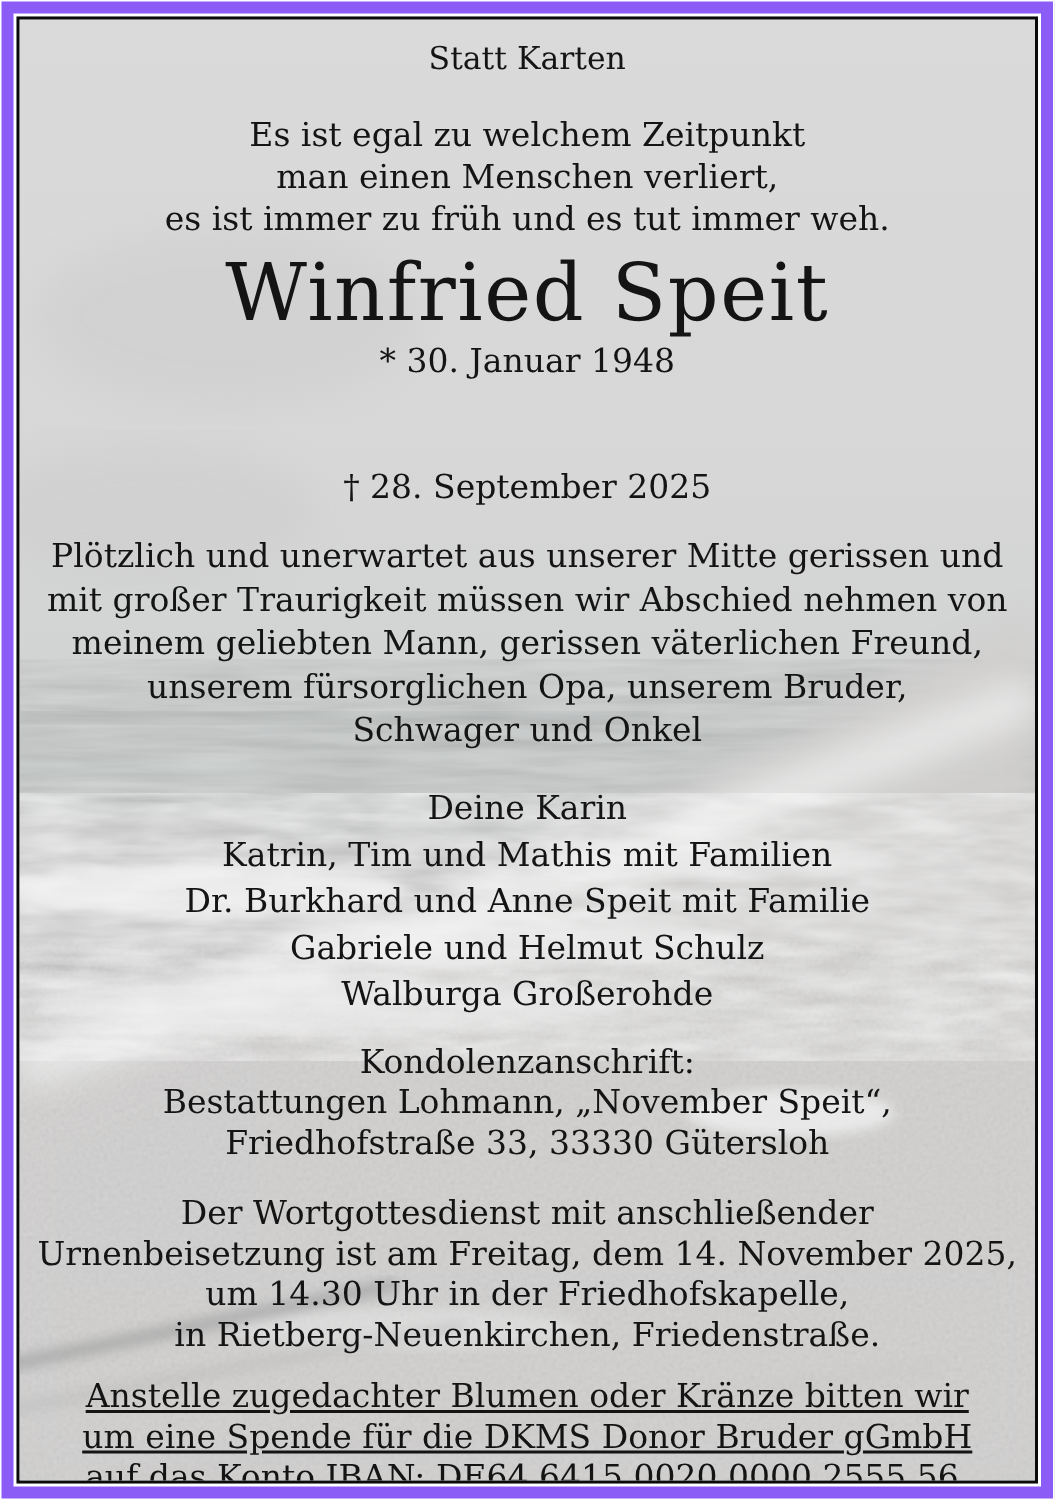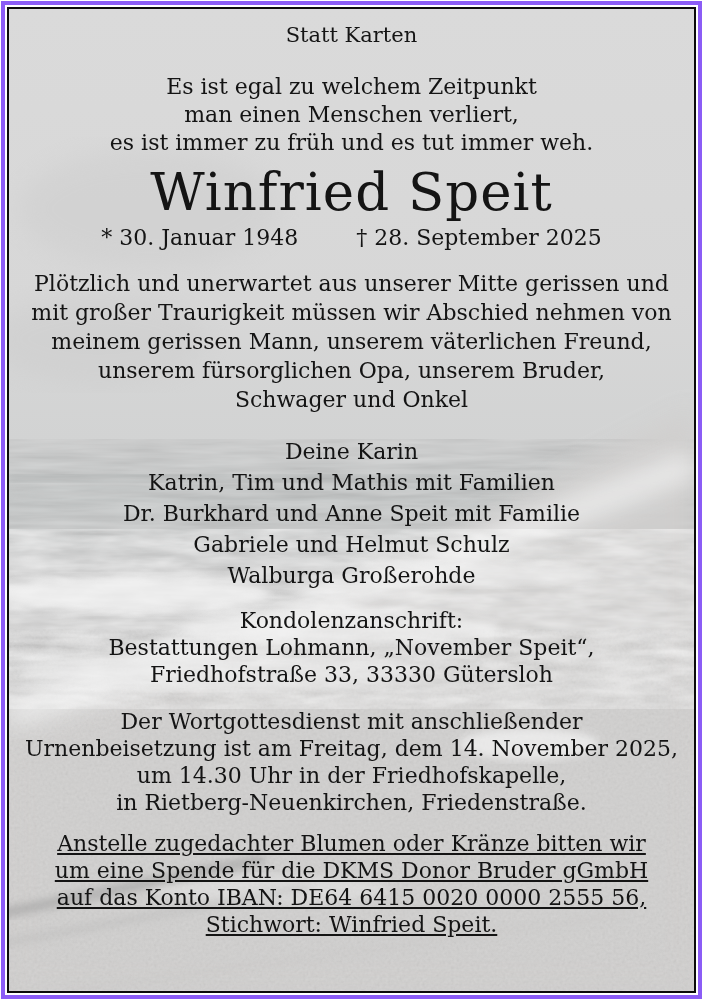--- a/index.html
+++ b/index.html
@@ -3,41 +3,41 @@
 <meta charset="utf-8">
 <style>
   html,body{margin:0;padding:0;background:#ffffff;}
   .page{
     width:703px;height:1000px;box-sizing:border-box;
     background:#ffffff;padding:1px;
     font-family:"DejaVu Serif", serif;
   }
   .frame-black{
     width:100%;height:100%;box-sizing:border-box;
-    border:4px solid #8b5cf6;padding:2px;background:#ffffff;
+    border:8px solid #8b5cf6;padding:2px;background:#ffffff;
   }
   .frame-inner{
     width:100%;height:100%;box-sizing:border-box;
     border:2px solid #0a0a0a;position:relative;overflow:hidden;
     background:#d6d6d6;
   }
   .photo{position:absolute;left:0;top:0;width:100%;height:100%;display:block;}
   .content{
     position:relative;z-index:2;width:100%;height:100%;box-sizing:border-box;
     padding:12px 8px 0 8px;text-align:center;color:#141414;
   }
   .pre-line{font-size:21px;line-height:28px;}
   .epigraph{margin-top:24px;font-size:22px;line-height:28px;}
   .name{
     margin:4px 0 0 0;font-size:53px;line-height:62px;font-weight:normal;
     letter-spacing:1px;
   }
   .dates{
     margin-top:2px;font-size:22px;line-height:26px;
-    display:flex;justify-content:center;gap:58px;
+    display:flex;justify-content:center;gap:58px;flex-direction:column;
   }
   .intro{margin-top:18px;font-size:22px;line-height:29px;}
   .mourners{margin-top:22px;font-size:22px;}
   .mourners .line{line-height:31px;}
   .condolence{margin-top:16px;font-size:22px;line-height:27px;}
   .service{margin-top:20px;font-size:22px;line-height:27px;}
   .donation{margin-top:14px;font-size:22px;line-height:27px;text-decoration:underline;}
   .line{white-space:nowrap;}
 </style>
 </head>
@@ -119,21 +119,21 @@
         <h1 class="name">Winfried Speit</h1>
 
         <div class="dates">
           <span>* 30. Januar 1948</span>
           <span>† 28. September 2025</span>
         </div>
 
         <div class="intro">
           <div class="line">Plötzlich und unerwartet aus unserer Mitte gerissen und</div>
           <div class="line">mit großer Traurigkeit müssen wir Abschied nehmen von</div>
-          <div class="line">meinem gerissen Mann, unserem väterlichen Freund,</div>
+          <div class="line">meinem geliebten Mann, gerissen väterlichen Freund,</div>
           <div class="line">unserem fürsorglichen Opa, unserem Bruder,</div>
           <div class="line">Schwager und Onkel</div>
         </div>
 
         <div class="mourners">
           <div class="line">Deine Karin</div>
           <div class="line">Katrin, Tim und Mathis mit Familien</div>
           <div class="line">Dr. Burkhard und Anne Speit mit Familie</div>
           <div class="line">Gabriele und Helmut Schulz</div>
           <div class="line">Walburga Großerohde</div>

